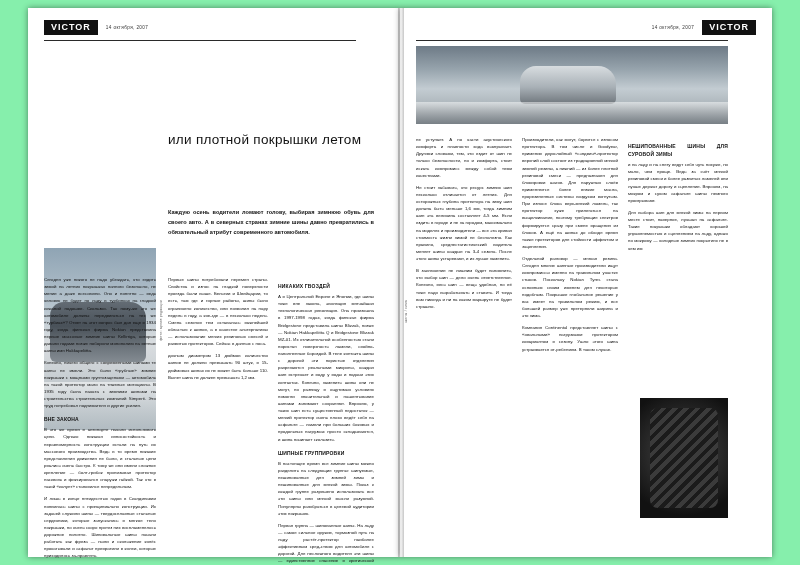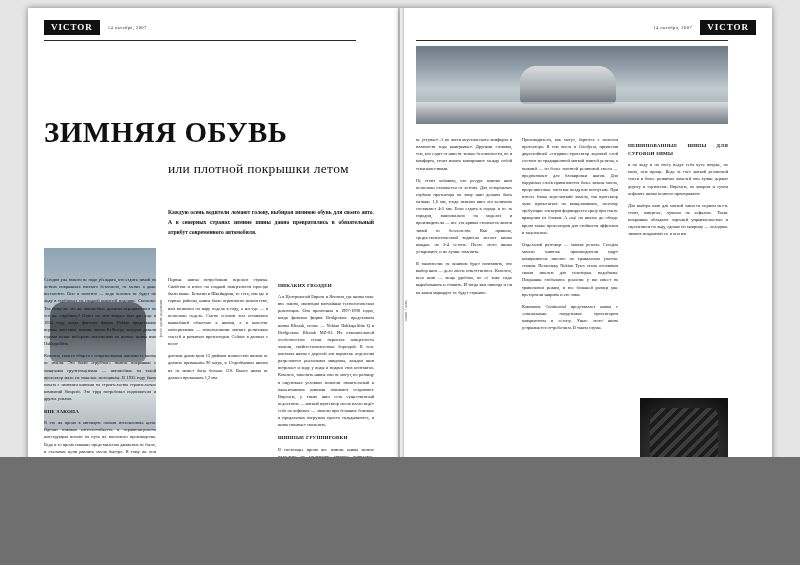--- a/index.html
+++ b/index.html
@@ -1,18 +1,18 @@
 <!DOCTYPE html>
 <html><head>
 <meta charset="utf-8">
 <style>
   html,body{margin:0;padding:0;background:#6f6f6f;}
   body{font-family:"Liberation Sans", sans-serif;}
   .spread{
-    position:relative;width:800px;height:457px;background:#e5e5e5;overflow:hidden;font-family:Liberation Serif, serif;
+    position:relative;width:800px;height:565px;background:#86efac;overflow:hidden;
   }
   .page{
     position:absolute;top:8px;height:549px;background:#ffffff;
     box-shadow:0 0 6px rgba(0,0,0,.45);
   }
   .page-left{left:28px;width:372px;}
   .page-right{left:400px;width:372px;}
   .gutter{
     position:absolute;left:398px;top:8px;width:6px;height:549px;
     background:linear-gradient(to right,rgba(0,0,0,.22),rgba(0,0,0,.05),rgba(0,0,0,.22));
@@ -130,21 +130,20 @@
     <span class="date">14 октября, 2007</span>
   </div>
   <div class="runhead rh-right">
     <span class="brand">VICTOR</span>
     <span class="date">14 октября, 2007</span>
   </div>
   <div class="rule rule-left"></div>
   <div class="rule rule-right"></div>
 
   <div class="headline">
-    <h1>ЗИМНЯЯ ОБУВЬ</h1>
     <h2>или плотной покрышки летом</h2>
   </div>
   <div class="lede">Каждую осень водители ломают голову, выбирая зимнюю обувь для своего авто. А в северных странах зимние шины давно превратились в обязательный атрибут современного автомобиля.</div>
 
   <div class="photo ph-left-main"></div>
   <div class="cap-left">фото: архив редакции</div>
 
   <div class="photo ph-top-right">
     <div class="car"></div>
     <div class="road"></div>

